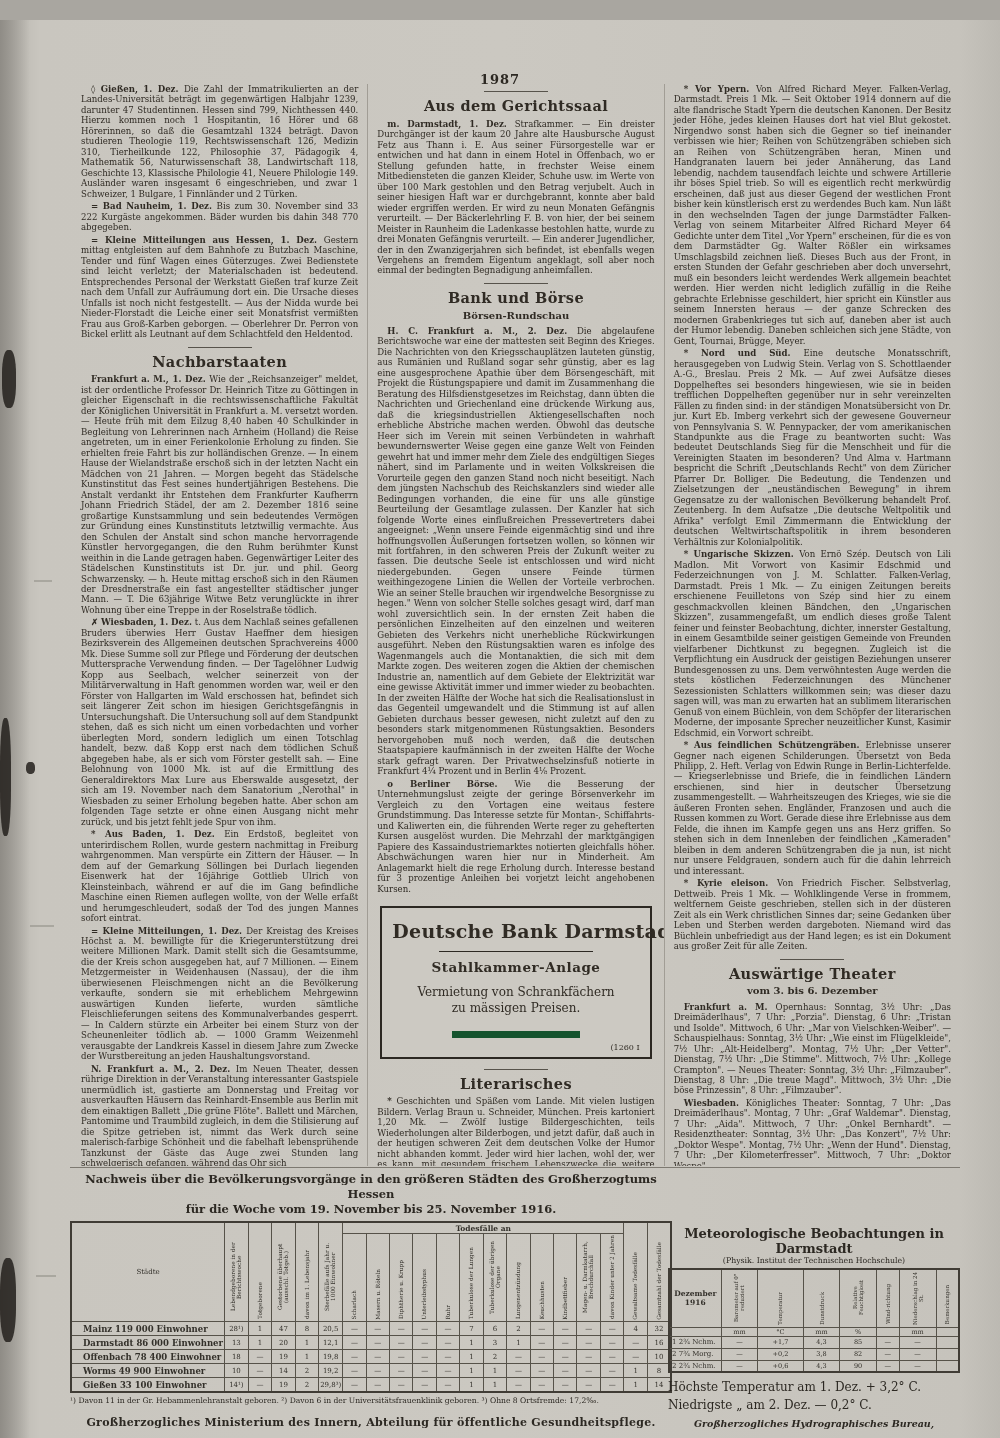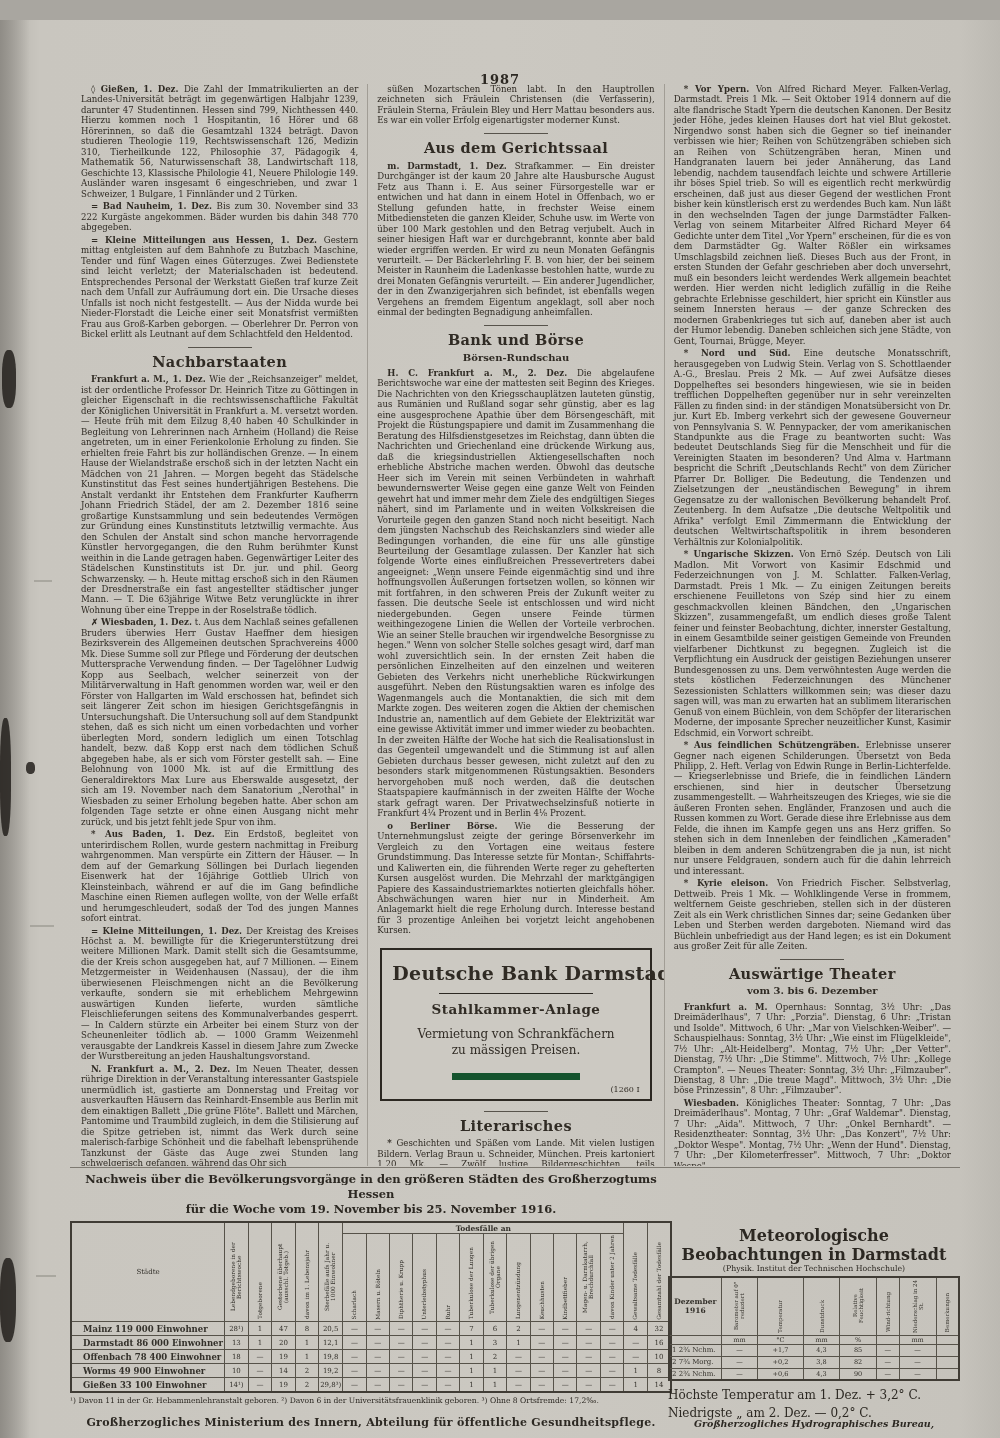--- a/index.html
+++ b/index.html
@@ -58,21 +58,21 @@
   .stats td.city { text-align:left; font-size:8.5px; font-weight:bold;
     padding-left:11px; white-space:nowrap; }
   .stats td { height:14px; }
   .stats-footnotes { font-size:7.6px; margin-top:3px; line-height:1.3; }
 
   .ministry-footer { position:absolute; left:70px; top:1396px; width:602px;
     text-align:center; font-size:11px; font-weight:bold; letter-spacing:.3px; }
 
   
   .weather { position:absolute; left:668px; top:1206px; width:292px; }
-  .weather-title { font-size:16px; font-weight:bold; text-align:center; }
+  .weather-title { font-size:13px; font-weight:bold; text-align:center; }
   .weather-sub { font-size:7.8px; text-align:center; margin-bottom:3px; }
   .weather table { border-collapse:collapse; width:100%; border:2px solid #403c35; }
   .weather th, .weather td { border:1px solid #565249; padding:0 1px;
     font-size:6.5px; text-align:center; color:#33302a; }
   .weather th { font-weight:normal; }
   .weather th.wrot { height:58px; vertical-align:bottom; }
   .weather th.wrot span { writing-mode:vertical-rl; transform:rotate(180deg);
     display:inline-block; max-height:54px; font-size:5.5px; line-height:1.1; }
   .weather .datehead { font-size:7.5px; font-weight:bold; width:52px; }
   .weather td { height:12px; }
@@ -103,21 +103,20 @@
         <p class="para"><b>= Bad Nauheim, 1. Dez. </b>Bis zum 30. November sind 33 222 Kurgäste angekommen. Bäder wurden bis dahin 348 770 abgegeben.</p>
         <p class="para"><b>= Kleine Mitteilungen aus Hessen, 1. Dez. </b>Gestern mittag entgleisten auf dem Bahnhofe zu Butzbach Maschine, Tender und fünf Wagen eines Güterzuges. Zwei Bedienstete sind leicht verletzt; der Materialschaden ist bedeutend. Entsprechendes Personal der Werkstatt Gießen traf kurze Zeit nach dem Unfall zur Aufräumung dort ein. Die Ursache dieses Unfalls ist noch nicht festgestellt. — Aus der Nidda wurde bei Nieder-Florstadt die Leiche einer seit Monatsfrist vermißten Frau aus Groß-Karben geborgen. — Oberlehrer Dr. Perron von Bickel erlitt als Leutnant auf dem Schlachtfeld den Heldentod.</p>
         <div class="col-header">Nachbarstaaten</div>
         <p class="para"><b>Frankfurt a. M., 1. Dez. </b>Wie der „Reichsanzeiger" meldet, ist der ordentliche Professor Dr. Heinrich Titze zu Göttingen in gleicher Eigenschaft in die rechtswissenschaftliche Fakultät der Königlichen Universität in Frankfurt a. M. versetzt worden. — Heute früh mit dem Eilzug 8,40 haben 40 Schulkinder in Begleitung von Lehrerinnen nach Arnheim (Holland) die Reise angetreten, um in einer Ferienkolonie Erholung zu finden. Sie erhielten freie Fahrt bis zur holländischen Grenze. — In einem Hause der Wielandstraße erschoß sich in der letzten Nacht ein Mädchen von 21 Jahren. — Morgen begeht das Städelsche Kunstinstitut das Fest seines hundertjährigen Bestehens. Die Anstalt verdankt ihr Entstehen dem Frankfurter Kaufherrn Johann Friedrich Städel, der am 2. Dezember 1816 seine großartige Kunstsammlung und sein bedeutendes Vermögen zur Gründung eines Kunstinstituts letztwillig vermachte. Aus den Schulen der Anstalt sind schon manche hervorragende Künstler hervorgegangen, die den Ruhm berühmter Kunst weithin in die Lande getragen haben. Gegenwärtiger Leiter des Städelschen Kunstinstituts ist Dr. jur. und phil. Georg Schwarzensky. — h. Heute mittag erschoß sich in den Räumen der Dresdnerstraße ein fast angestellter städtischer junger Mann. — T. Die 63jährige Witwe Betz verunglückte in ihrer Wohnung über eine Treppe in der Roselstraße tödlich.</p>
         <p class="para"><b>✗ Wiesbaden, 1. Dez. </b>t. Aus dem Nachlaß seines gefallenen Bruders überwies Herr Gustav Haeffner dem hiesigen Bezirksverein des Allgemeinen deutschen Sprachvereins 4000 Mk. Diese Summe soll zur Pflege und Förderung der deutschen Muttersprache Verwendung finden. — Der Tagelöhner Ludwig Kopp aus Seelbach, welcher seinerzeit von der Militärverwaltung in Haft genommen worden war, weil er den Förster von Hallgarten im Wald erschossen hat, befindet sich seit längerer Zeit schon im hiesigen Gerichtsgefängnis in Untersuchungshaft. Die Untersuchung soll auf dem Standpunkt stehen, daß es sich nicht um einen vorbedachten und vorher überlegten Mord, sondern lediglich um einen Totschlag handelt, bezw. daß Kopp erst nach dem tödlichen Schuß abgegeben habe, als er sich vom Förster gestellt sah. — Eine Belohnung von 1000 Mk. ist auf die Ermittlung des Generaldirektors Max Lure aus Eberswalde ausgesetzt, der sich am 19. November nach dem Sanatorium „Nerothal" in Wiesbaden zu seiner Erholung begeben hatte. Aber schon am folgenden Tage setzte er ohne einen Ausgang nicht mehr zurück, und bis jetzt fehlt jede Spur von ihm.</p>
         <p class="para"><b>* Aus Baden, 1. Dez. </b>Ein Erdstoß, begleitet von unterirdischem Rollen, wurde gestern nachmittag in Freiburg wahrgenommen. Man verspürte ein Zittern der Häuser. — In dem auf der Gemarkung Söllingen bei Durlach liegenden Eisenwerk hat der 16jährige Gottlieb Ulrich von Kleinsteinbach, während er auf die im Gang befindliche Maschine einen Riemen auflegen wollte, von der Welle erfaßt und herumgeschleudert, sodaß der Tod des jungen Mannes sofort eintrat.</p>
         <p class="para"><b>= Kleine Mitteilungen, 1. Dez. </b>Der Kreistag des Kreises Höchst a. M. bewilligte für die Kriegerunterstützung drei weitere Millionen Mark. Damit stellt sich die Gesamtsumme, die der Kreis schon ausgegeben hat, auf 7 Millionen. — Einem Metzgermeister in Weidenhausen (Nassau), der die ihm überwiesenen Fleischmengen nicht an die Bevölkerung verkaufte, sondern sie mit erheblichem Mehrgewinn auswärtigen Kunden lieferte, wurden sämtliche Fleischlieferungen seitens des Kommunalverbandes gesperrt. — In Caldern stürzte ein Arbeiter bei einem Sturz von der Scheunenleiter tödlich ab. — 1000 Gramm Weizenmehl verausgabte der Landkreis Kassel in diesem Jahre zum Zwecke der Wurstbereitung an jeden Haushaltungsvorstand.</p>
         <p class="para"><b>N. Frankfurt a. M., 2. Dez. </b>Im Neuen Theater, dessen rührige Direktion in der Veranstaltung interessanter Gastspiele unermüdlich ist, gastierte am Donnerstag und Freitag vor ausverkauften Häusern das Reinhardt-Ensemble aus Berlin mit dem einaktigen Ballett „Die grüne Flöte". Ballett und Märchen, Pantomime und Traumbild zugleich, in dem die Stilisierung auf die Spitze getrieben ist, nimmt das Werk durch seine malerisch-farbige Schönheit und die fabelhaft lebensprühende Tanzkunst der Gäste das Auge zwei Stunden lang schwelgerisch gefangen, während das Ohr sich</p>
       </div>
     <div class="col">
-        <p class="para">süßen Mozartschen Tönen labt. In den Hauptrollen zeichneten sich Fräulein Christensen (die Verfasserin), Fräulein Sterna, Fräulein Bley und Herr Mattau besonders aus. Es war ein voller Erfolg eigenartigster moderner Kunst.</p>
         <div class="col-header">Aus dem Gerichtssaal</div>
         <p class="para"><b>m. Darmstadt, 1. Dez. </b>Strafkammer. — Ein dreister Durchgänger ist der kaum 20 Jahre alte Hausbursche August Fetz aus Thann i. E. Aus seiner Fürsorgestelle war er entwichen und hat dann in einem Hotel in Offenbach, wo er Stellung gefunden hatte, in frechster Weise einem Mitbediensteten die ganzen Kleider, Schuhe usw. im Werte von über 100 Mark gestohlen und den Betrag verjubelt. Auch in seiner hiesigen Haft war er durchgebrannt, konnte aber bald wieder ergriffen werden. Er wird zu neun Monaten Gefängnis verurteilt. — Der Bäckerlehrling F. B. von hier, der bei seinem Meister in Raunheim die Ladenkasse bestohlen hatte, wurde zu drei Monaten Gefängnis verurteilt. — Ein anderer Jugendlicher, der in den Zwanzigerjahren sich befindet, ist ebenfalls wegen Vergehens an fremdem Eigentum angeklagt, soll aber noch einmal der bedingten Begnadigung anheimfallen.</p>
         <div class="col-header">Bank und Börse</div>
         <div class="col-subheader">Börsen-Rundschau</div>
         <p class="para"><b>H. C. Frankfurt a. M., 2. Dez. </b>Die abgelaufene Berichtswoche war eine der mattesten seit Beginn des Krieges. Die Nachrichten von den Kriegsschauplätzen lauteten günstig, aus Rumänien und Rußland sogar sehr günstig, aber es lag eine ausgesprochene Apathie über dem Börsengeschäft, mit Projekt die Rüstungspapiere und damit im Zusammenhang die Beratung des Hilfsdienstgesetzes im Reichstag, dann übten die Nachrichten und Griechenland eine drückende Wirkung aus, daß die kriegsindustriellen Aktiengesellschaften noch erhebliche Abstriche machen werden. Obwohl das deutsche Heer sich im Verein mit seinen Verbündeten in wahrhaft bewundernswerter Weise gegen eine ganze Welt von Feinden gewehrt hat und immer mehr dem Ziele des endgültigen Sieges nähert, sind im Parlamente und in weiten Volkskreisen die Vorurteile gegen den ganzen Stand noch nicht beseitigt. Nach dem jüngsten Nachschub des Reichskanzlers sind wieder alle Bedingungen vorhanden, die eine für uns alle günstige Beurteilung der Gesamtlage zulassen. Der Kanzler hat sich folgende Worte eines einflußreichen Pressevertreters dabei angeeignet: „Wenn unsere Feinde eigenmächtig sind und ihre hoffnungsvollen Äußerungen fortsetzen wollen, so können wir mit fortfahren, in den schweren Preis der Zukunft weiter zu fassen. Die deutsche Seele ist entschlossen und wird nicht niedergebunden. Gegen unsere Feinde türmen weithingezogene Linien die Wellen der Vorteile verbrochen. Wie an seiner Stelle brauchen wir irgendwelche Besorgnisse zu hegen." Wenn von solcher Stelle solches gesagt wird, darf man wohl zuversichtlich sein. In der ernsten Zeit haben die persönlichen Einzelheiten auf den einzelnen und weiteren Gebieten des Verkehrs nicht unerhebliche Rückwirkungen ausgeführt. Neben den Rüstungsaktien waren es infolge des Wagenmangels auch die Montanaktien, die sich mit dem Markte zogen. Des weiteren zogen die Aktien der chemischen Industrie an, namentlich auf dem Gebiete der Elektrizität war eine gewisse Aktivität immer und immer wieder zu beobachten. In der zweiten Hälfte der Woche hat sich die Realisationslust in das Gegenteil umgewandelt und die Stimmung ist auf allen Gebieten durchaus besser gewesen, nicht zuletzt auf den zu besonders stark mitgenommenen Rüstungsaktien. Besonders hervorgehoben muß noch werden, daß die deutschen Staatspapiere kaufmännisch in der zweiten Hälfte der Woche stark gefragt waren. Der Privatwechselzinsfuß notierte in Frankfurt 4¼ Prozent und in Berlin 4⅛ Prozent.</p>
         <p class="para"><b>o Berliner Börse. </b>Wie die Besserung der Unternehmungslust zeigte der geringe Börsenverkehr im Vergleich zu den Vortagen eine weitaus festere Grundstimmung. Das Interesse setzte für Montan-, Schiffahrts- und Kaliwerten ein, die führenden Werte reger zu gehefterten Kursen ausgelöst wurden. Die Mehrzahl der marktgängigen Papiere des Kassaindustriemarktes notierten gleichfalls höher. Abschwächungen waren hier nur in Minderheit. Am Anlagemarkt hielt die rege Erholung durch. Interesse bestand für 3 prozentige Anleihen bei vorjetzt leicht angehobenen Kursen.</p>
   <div class="ad-box">
     <div class="ad-title">Deutsche Bank Darmstadt</div>
     <div class="ad-rule"></div>
     <div class="ad-line1">Stahlkammer-Anlage</div>

